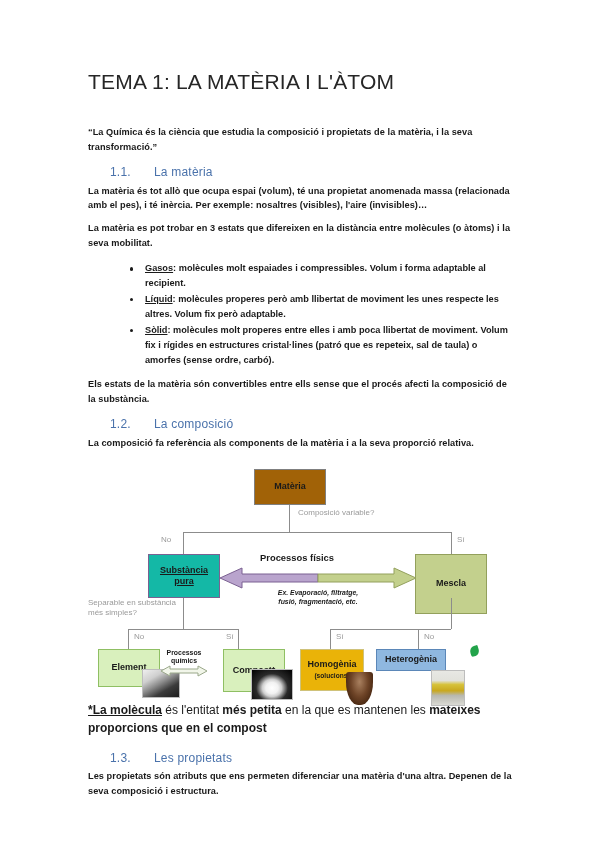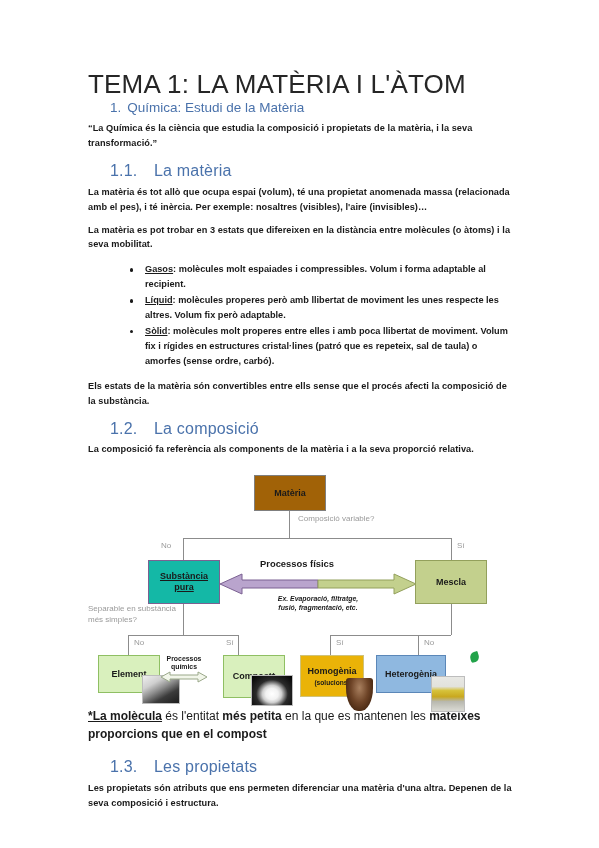--- a/index.html
+++ b/index.html
@@ -22,39 +22,39 @@
   }
   .content {
     position: absolute;
     left: 88px;
     top: 70px;
     width: 426px;
   }
 
   
   .doc-title {
-    font-size: 26px;
+    font-size: 21px;
     font-weight: 400;
     letter-spacing: 0.2px;
     color: #262626;
-    margin: 0 0 0 0;
+    margin: 0 0 32px 0;
     line-height: 1.1;
   }
   .h2 {
     color: #4a72ab;
     font-size: 13.5px;
     font-weight: 400;
     margin: 0 0 5px 0;
     padding-left: 22px;
     line-height: 1.3;
   }
   .h2 .num { margin-right: 6px; }
   .h3 {
     color: #4a72ab;
-    font-size: 16px;
+    font-size: 12px;
     font-weight: 400;
     margin: 0 0 3px 0;
     padding-left: 22px;
     line-height: 1.3;
     letter-spacing: .2px;
   }
   .h3 .num {
     display: inline-block;
     width: 44px;
   }
@@ -207,23 +207,20 @@
   .footnote .reg { font-weight: 500; }
 </style>
 </head>
 <body>
 
 <div class="page">
   <div class="content">
 
     <h1 class="doc-title">TEMA 1: LA MATÈRIA I L'ÀTOM</h1>
 
-    <h2 class="h2">
-      <span class="num">1.</span><span>Química: Estudi de la Matèria</span>
-    </h2>
     <p class="body">“La Química és la ciència que estudia la composició i propietats de la matèria, i la seva transformació.”</p>
 
     <h3 class="h3">
       <span class="num">1.1.</span><span>La matèria</span>
     </h3>
     <p class="body tight"><b>La matèria</b><span class="reg"> és tot allò que ocupa espai (volum), té una propietat anomenada massa (relacionada amb el pes), i té inèrcia. Per exemple: nosaltres (visibles), l'aire (invisibles)…</span></p>
     <p class="body">La matèria es pot trobar en 3 estats que difereixen en la distància entre molècules (o àtoms) i la seva mobilitat.</p>
 
     <ul class="bullets">
       <li><u>Gasos</u><span>: molècules molt espaiades i compressibles. Volum i forma adaptable al recipient.</span></li>
@@ -254,21 +251,21 @@
 
       <div class="lbl" style="left:210px;top:49px;">Composició variable?</div>
       <div class="lbl" style="left:73px;top:76px;">No</div>
       <div class="lbl" style="left:369px;top:76px;">Sí</div>
 
       <div class="box subst" style="left:60px;top:95px;width:72px;height:44px;">
         <span>Substància</span>
         <span>pura</span>
       </div>
 
-      <div class="box mescla" style="left:327px;top:95px;width:72px;height:44px;">
+      <div class="box mescla" style="left:327px;top:95px;width:72px;height:60px;">
         <span>Mescla</span>
       </div>
 
       <div class="lbl dark" style="left:172px;top:93px;">Processos físics</div>
       <svg class="arrow-phys" style="left:132px;top:108px;" width="196" height="22" viewBox="0 0 196 22">
         <polygon points="0,11 22,1 22,7 98,7 98,15 22,15 22,21" fill="#b9a4cd" stroke="#7b6192" stroke-width="1"></polygon>
         <polygon points="196,11 174,1 174,7 98,7 98,15 174,15 174,21" fill="#c3d08d" stroke="#93a05c" stroke-width="1"></polygon>
       </svg>
       <div class="lbl ital" style="left:140px;top:130px;width:180px;">
         <span>Ex. Evaporació,  filtratge,</span><br>
@@ -311,21 +308,21 @@
         <span>Compost*</span>
       </div>
       <div class="photo ph-compost" style="left:163px;top:210px;width:40px;height:29px;"></div>
 
       <div class="box homog" style="left:212px;top:190px;width:64px;height:42px;">
         <span>Homogènia</span>
         <span class="sub">(solucions)</span>
       </div>
       <div class="photo ph-homog" style="left:258px;top:213px;width:27px;height:33px;"></div>
 
-      <div class="box heterog" style="left:288px;top:190px;width:70px;height:38px;">
+      <div class="box heterog" style="left:288px;top:190px;width:70px;height:22px;">
         <span>Heterogènia</span>
       </div>
       <div class="photo ph-heterog" style="left:343px;top:211px;width:32px;height:34px;"></div>
 
       <div class="leaf" style="left:382px;top:187px;"></div>
     </div>
 
     <p class="footnote">
       <span class="lead">*La molècula</span><span class="reg"> és l'entitat </span><b>més petita</b><span class="reg"> en la que es mantenen les </span><b>mateixes proporcions que en el compost</b>
     </p>

